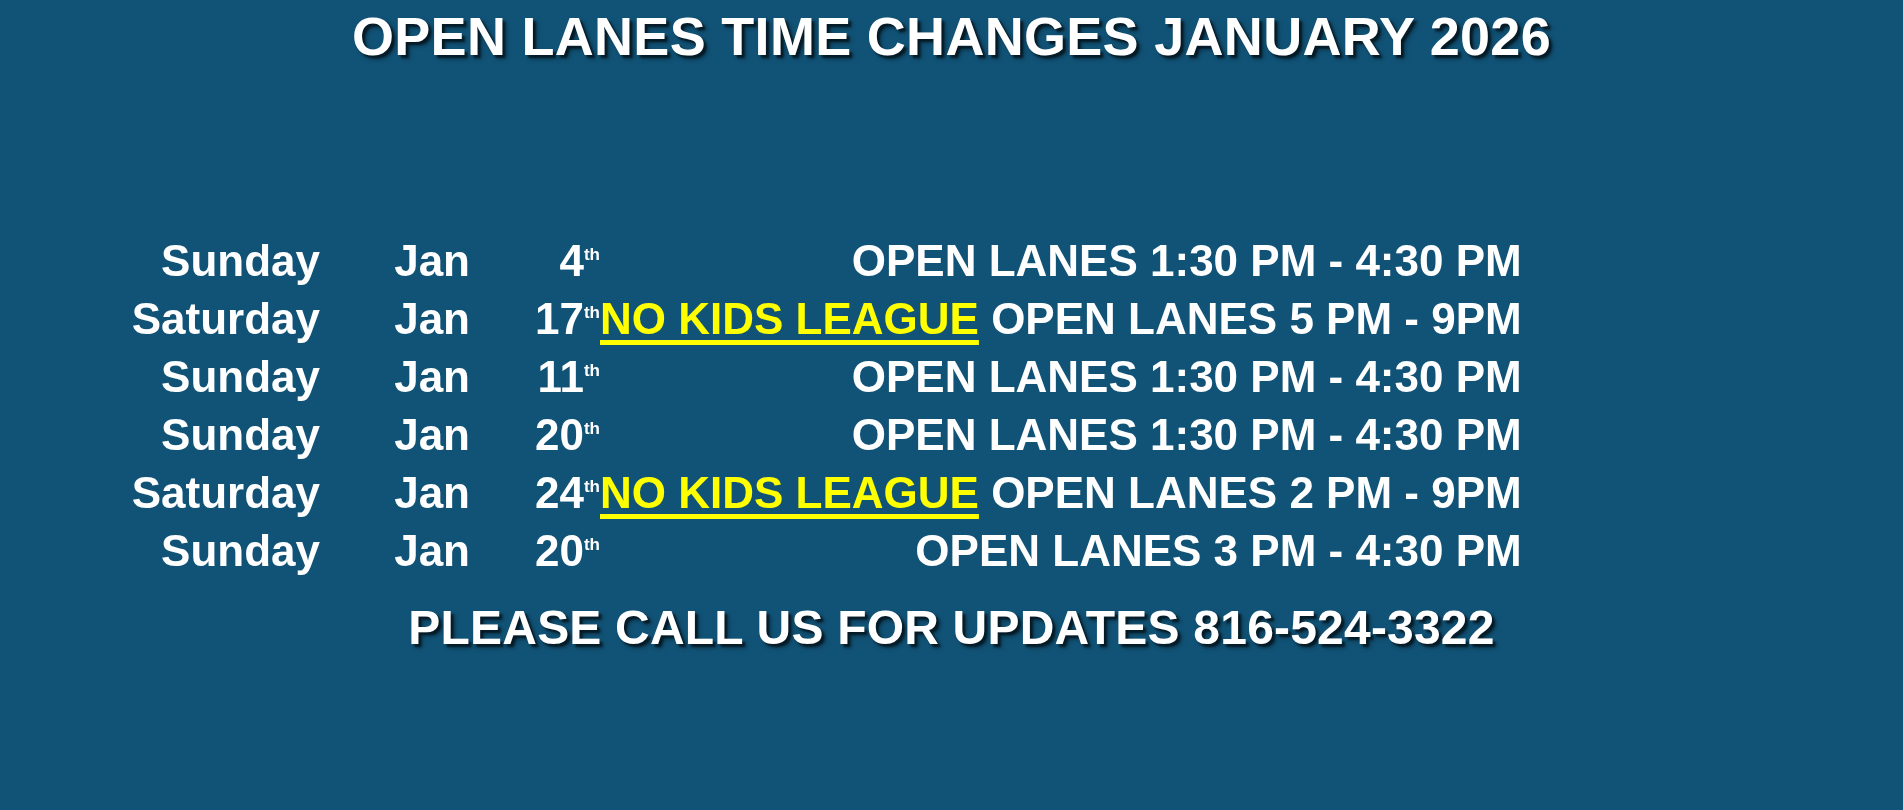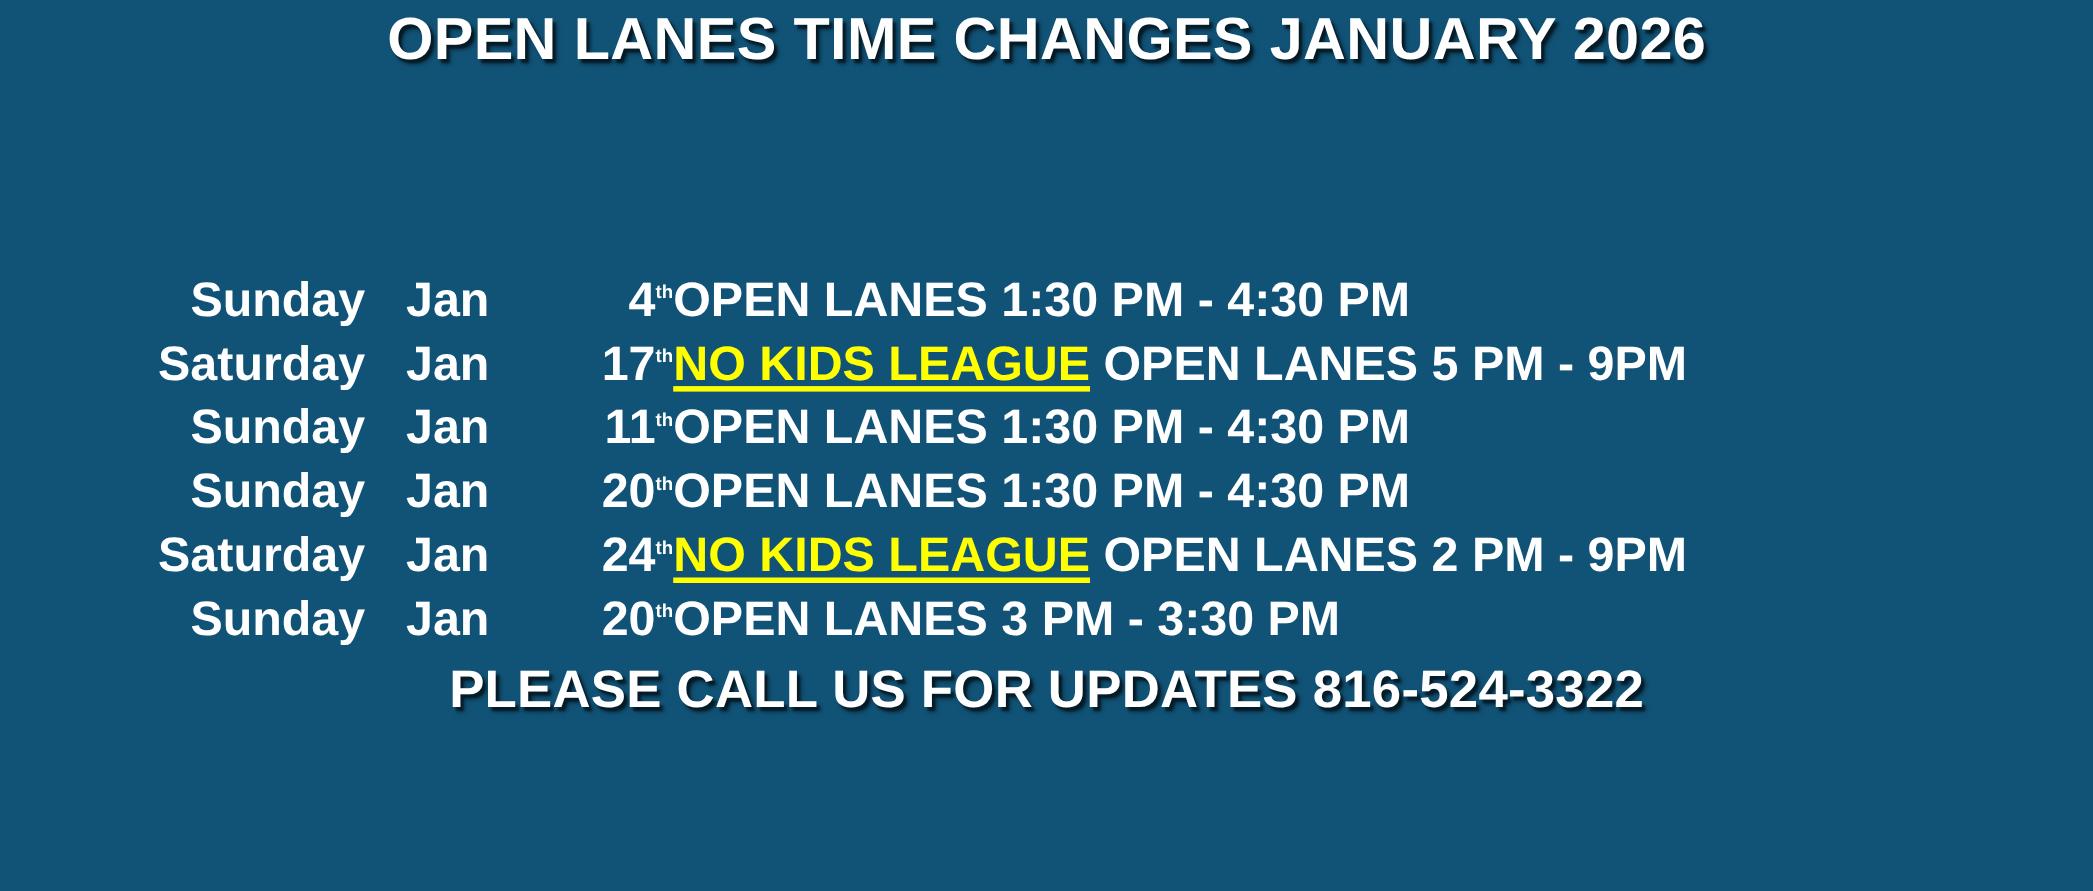--- a/index.html
+++ b/index.html
@@ -47,52 +47,52 @@
 
   
   .schedule {
     position: absolute;
     top: 232px;
     left: 0;
     width: 1903px;
   }
   table.sched {
     border-collapse: collapse;
-    margin: 12px;
+    margin: 0;
     padding: 0;
   }
   table.sched td {
     padding: 0;
     margin: 0;
     font-size: 44px;
     font-weight: bold;
     color: #ffffff;
     line-height: 58px;
     height: 58px;
     vertical-align: baseline;
     white-space: nowrap;
   }
   td.col-day {
     width: 320px;
     text-align: right;
     padding-right: 0;
   }
   td.col-mon {
     width: 150px;
-    text-align: center;
+    text-align: right;
     padding-left: 63px;
     box-sizing: content-box;
   }
   td.col-date {
     width: 130px;
     text-align: right;
     padding-right: 0;
   }
   td.col-event {
-    text-align: left;
+    text-align: right;
     padding-left: 28px;
   }
   .ord {
     font-size: 17px;
     vertical-align: super;
     line-height: 0;
     font-weight: bold;
   }
   .nokids {
     color: #ffff00;
@@ -163,21 +163,21 @@
           <tr>
             <td class="col-day">Saturday</td>
             <td class="col-mon">Jan</td>
             <td class="col-date"><span>24</span><span class="ord">th</span></td>
             <td class="col-event"><span class="nokids" style="color: rgb(255, 255, 0); text-decoration-color: rgb(255, 255, 0);">NO KIDS LEAGUE</span><span class="evt-rest"> OPEN LANES 2 PM - 9PM</span></td>
           </tr>
           <tr>
             <td class="col-day">Sunday</td>
             <td class="col-mon">Jan</td>
             <td class="col-date"><span>20</span><span class="ord">th</span></td>
-            <td class="col-event"><span class="evt-rest">OPEN LANES 3 PM - 3:30 PM</span></td>
+            <td class="col-event"><span class="evt-rest">OPEN LANES 3 PM - 4:30 PM</span></td>
           </tr>
         </tbody>
     </table>
   </div>
 
   <div class="footer-wrap">
     <div class="footer">PLEASE CALL US FOR UPDATES 816-524-3322</div>
   </div>
 
 </div>

